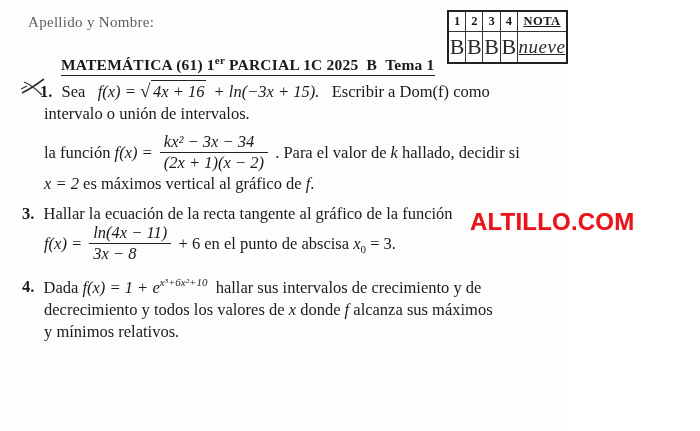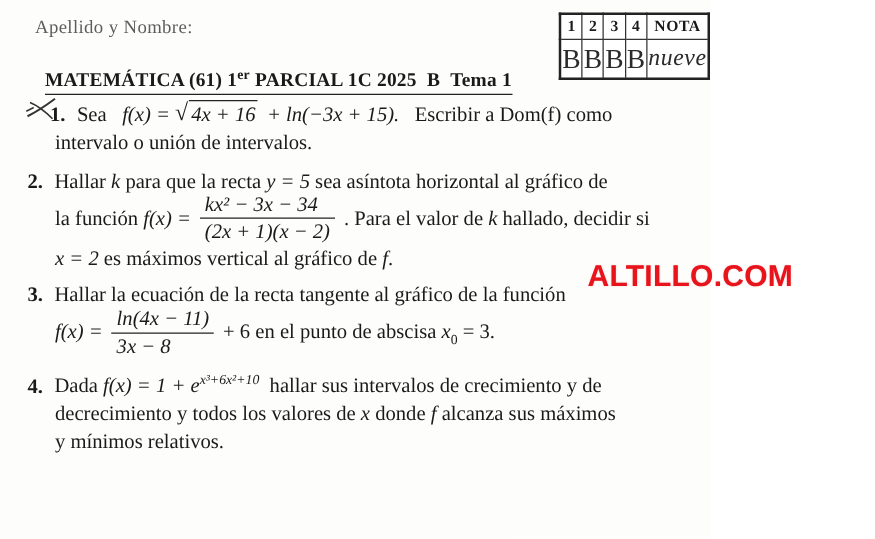--- a/index.html
+++ b/index.html
@@ -49,36 +49,37 @@
     text-align: center;
     vertical-align: middle;
     font-size: 12.5px;
     font-family: "Liberation Serif", serif;
     font-weight: bold;
     padding: 0;
   }
   .grade-table td.nota {
     width: 62px;
     letter-spacing: .5px;
+    text-decoration: underline;
   }
   .grade-table tr.marks td {
     height: 30px;
     font-size: 22px;
     font-weight: normal;
     font-family: "Liberation Serif", serif;
     color: #2b2b2b;
   }
   .grade-table tr.marks td.nota {
     font-size: 19px;
     font-style: italic;
   }
 
   .course-line {
     position: absolute;
-    left: 36px;
+    left: 61px;
     top: 54px;
     font-size: 15.5px;
     font-weight: bold;
     letter-spacing: .2px;
     border-bottom: 1.5px solid #222;
     padding-bottom: 1px;
     white-space: nowrap;
   }
   .course-line .small {
     font-size: 11px;
@@ -235,28 +236,20 @@
         <span>Sea</span>&nbsp;&nbsp;
         <span class="it">f(x) =</span>
         <span class="sqrt"><span class="radicand it">4x + 16</span></span>
         <span class="it">+ ln(−3x + 15).</span>&nbsp;&nbsp;
         <span>Escribir a Dom(f) como</span>
       </span>
       <span class="line indent">intervalo o unión de intervalos.</span>
     </div>
 
     <div class="prob" style="margin-top:8px;">
-      <span class="line">
-        <span class="num">2.</span>
-        <span>Hallar</span>
-        <span class="it">k</span>
-        <span>para que la recta</span>
-        <span class="it">y = 5</span>
-        <span>sea asíntota horizontal al gráfico de</span>
-      </span>
       <span class="line indent" style="line-height:1.1;">
         <span>la función</span>
         <span class="it">f(x) =</span>
         <span class="frac">
           <span class="top it">kx² − 3x − 34</span>
           <span class="bot it">(2x + 1)(x − 2)</span>
         </span>
         <span>. Para el valor de</span>
         <span class="it">k</span>
         <span>hallado, decidir si</span>

